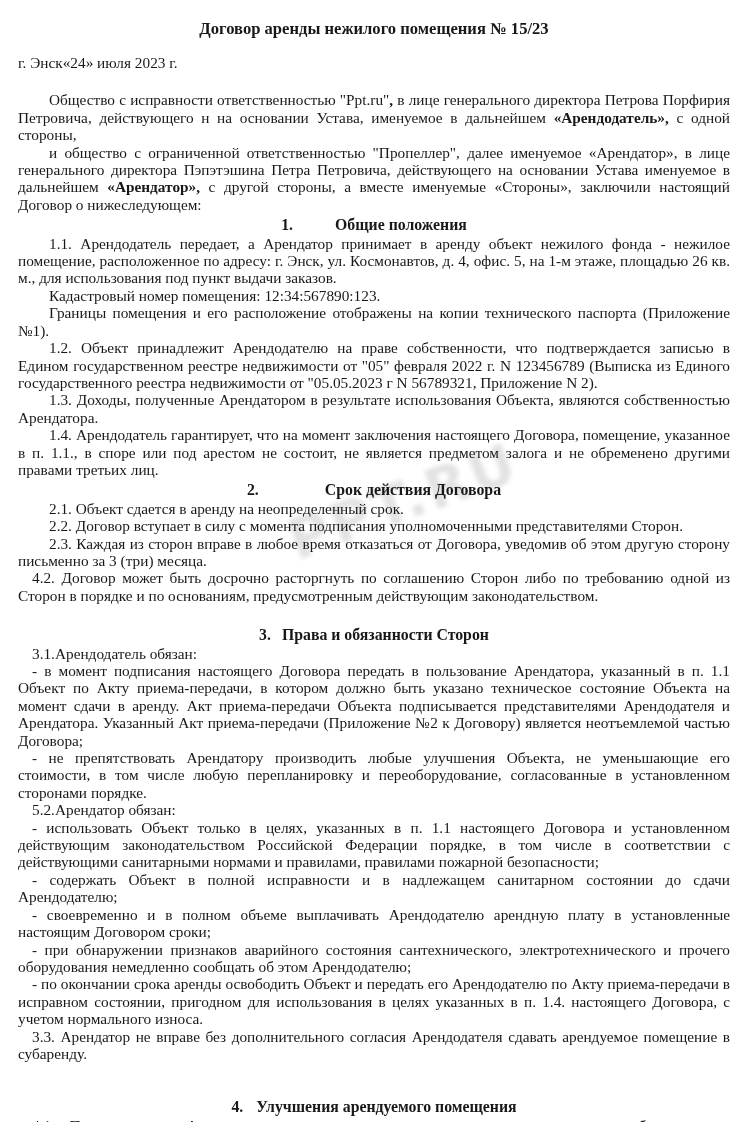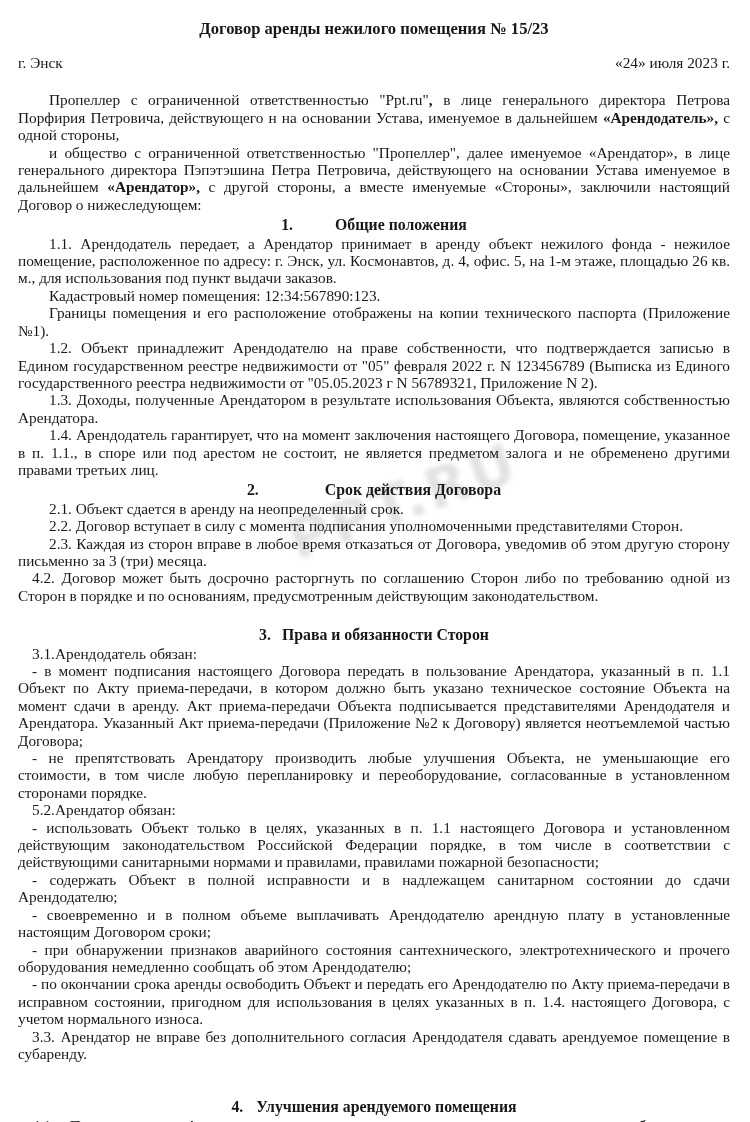--- a/index.html
+++ b/index.html
@@ -17,21 +17,21 @@
     line-height:17.4px;
   }
   .doc-title {
     position:relative; z-index:1;
     font-size:16.6px; font-weight:bold;
     text-align:center; line-height:20px;
     margin-top:3px;
   }
   .meta-row {
     position:relative; z-index:1;
-    display:flex; justify-content:space-between;
+    display:flex; 
     margin-top:15px;
   }
   .content { position:relative; z-index:1; margin-top:20px; }
   .para { text-align:justify; }
   .lvl0 { text-indent:31px; }
   .lvl1 { text-indent:14px; }
   .sec-heading {
     display:flex; justify-content:center;
     font-weight:bold; font-size:15.8px;
     margin:3px 0 1px 0;
@@ -63,21 +63,21 @@
 
   <div class="doc-title">Договор аренды нежилого помещения № 15/23</div>
 
   <div class="meta-row">
     <span>г. Энск</span>
     <span>«24» июля 2023 г.</span>
   </div>
 
   <div class="content">
     <div>
-        <p class="para lvl0"><span>Пропеллер с ограниченной ответственностью "Ppt.ru"</span><span class="b">,</span><span> в лице генерального директора Петрова Порфирия Петровича, действующего н на основании Устава, именуемое в дальнейшем </span><span class="b">«Арендодатель»,</span><span> с одной стороны,</span></p>
+        <p class="para lvl0"><span>Общество с исправности ответственностью "Ppt.ru"</span><span class="b">,</span><span> в лице генерального директора Петрова Порфирия Петровича, действующего н на основании Устава, именуемое в дальнейшем </span><span class="b">«Арендодатель»,</span><span> с одной стороны,</span></p>
         <p class="para lvl0"><span>и общество с ограниченной ответственностью "Пропеллер", далее именуемое «Арендатор», в лице генерального директора Пэпэтэшина Петра Петровича, действующего на основании Устава именуемое в дальнейшем </span><span class="b">«Арендатор»,</span><span> с другой стороны, а вместе именуемые «Стороны», заключили настоящий Договор о нижеследующем:</span></p>
       </div>
     <div>
         <div class="sec-heading g0">
           <span class="num">1.</span>
           <span class="ttl">Общие положения</span>
         </div>
         <p class="para lvl0">1.1. Арендодатель передает, а Арендатор принимает в аренду объект нежилого фонда - нежилое помещение, расположенное по адресу:  г. Энск, ул. Космонавтов, д. 4, офис. 5, на 1-м этаже, площадью 26 кв. м., для использования под пункт выдачи заказов.</p>
         <p class="para lvl0">Кадастровый номер помещения: 12:34:567890:123.</p>
         <p class="para lvl0">Границы помещения и его расположение отображены на копии технического паспорта (Приложение №1).</p>

